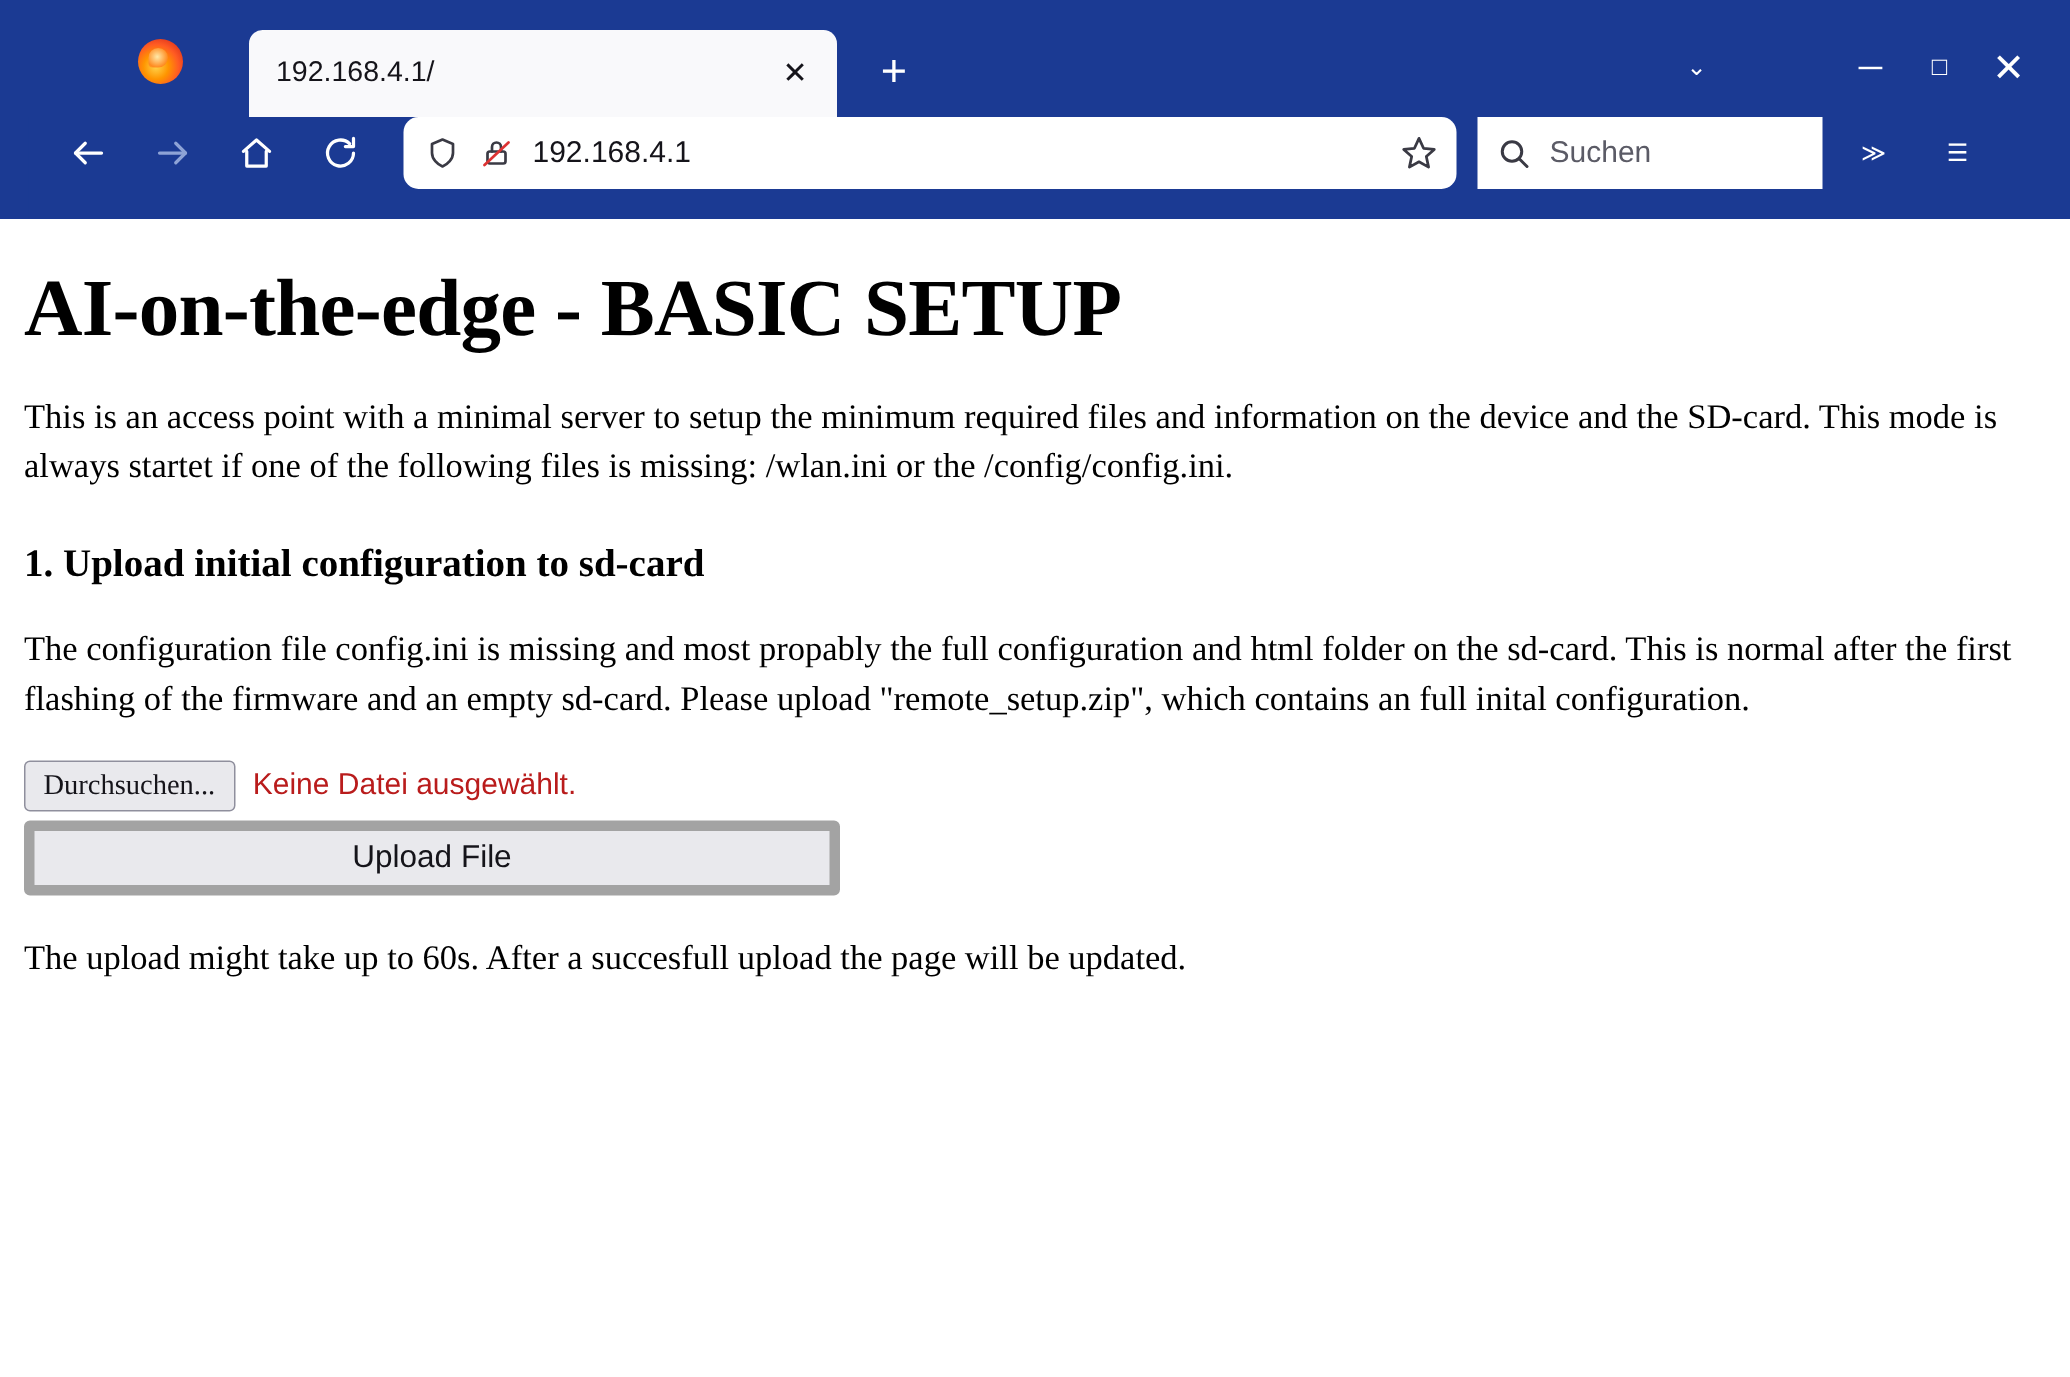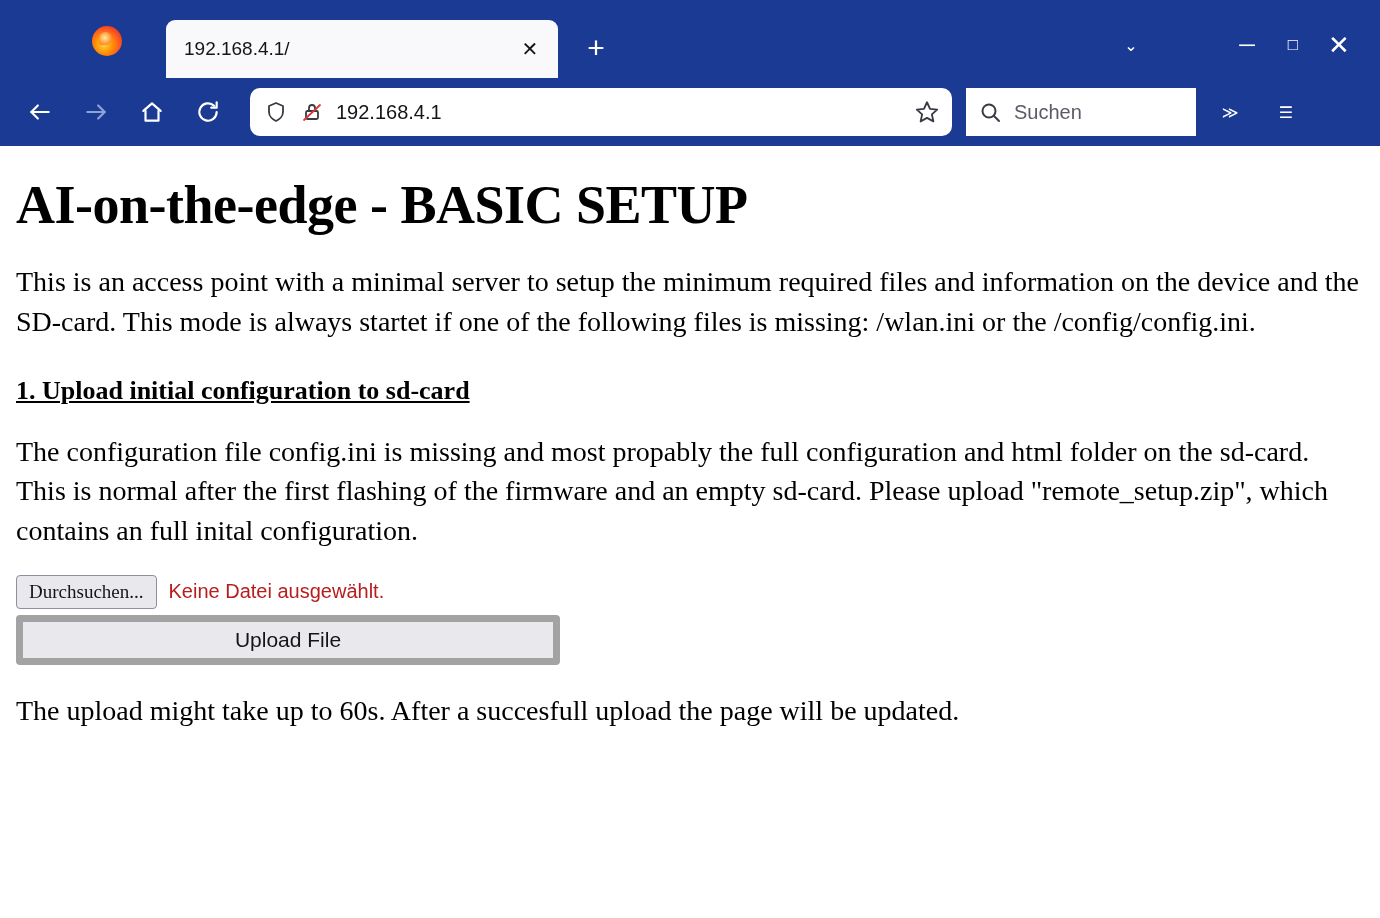--- a/index.html
+++ b/index.html
@@ -103,24 +103,24 @@
   .tb-btn.list-all { margin-right: 70px; }
   .tb-btn.win-min { font-size: 22px; }
   .tb-btn.win-max { font-size: 17px; }
   .tb-btn.win-close { font-size: 26px; margin-right: 18px; }
 
   
   .navbar {
     height: 68px;
     background: #1b3a93;
     display: flex;
-    align-items: center;
     padding: 0 16px;
     box-sizing: border-box;
     flex: 0 0 auto;
+    margin-left: 19px;
   }
   .nav-btn {
     width: 48px; height: 48px;
     display: flex; align-items: center; justify-content: center;
     color: #ffffff;
     margin-right: 8px;
     border-radius: 6px;
     flex: 0 0 auto;
   }
   .nav-btn.disabled { color: #8ea3d6; }
@@ -175,30 +175,29 @@
     font-family: "Liberation Serif", serif;
     color: #000000;
   }
   .content h1 {
     font-size: 54px;
     margin: 28px 0 26px 0;
     font-weight: bold;
     letter-spacing: -0.5px;
   }
   .content p {
-    font-size: 28px;
+    font-size: 23px;
     line-height: 1.42;
     margin: 12px 0 24px 0;
     max-width: 1350px;
   }
   .content h3 {
     font-size: 26px;
     margin: 34px 0 26px 0;
     font-weight: bold;
-    text-decoration: underline;
   }
   .file-row {
     display: flex;
     align-items: center;
     margin-bottom: 6px;
   }
   .browse-btn {
     font-family: Liberation Serif, serif;
     font-size: 19px;
     padding: 5px 12px;

